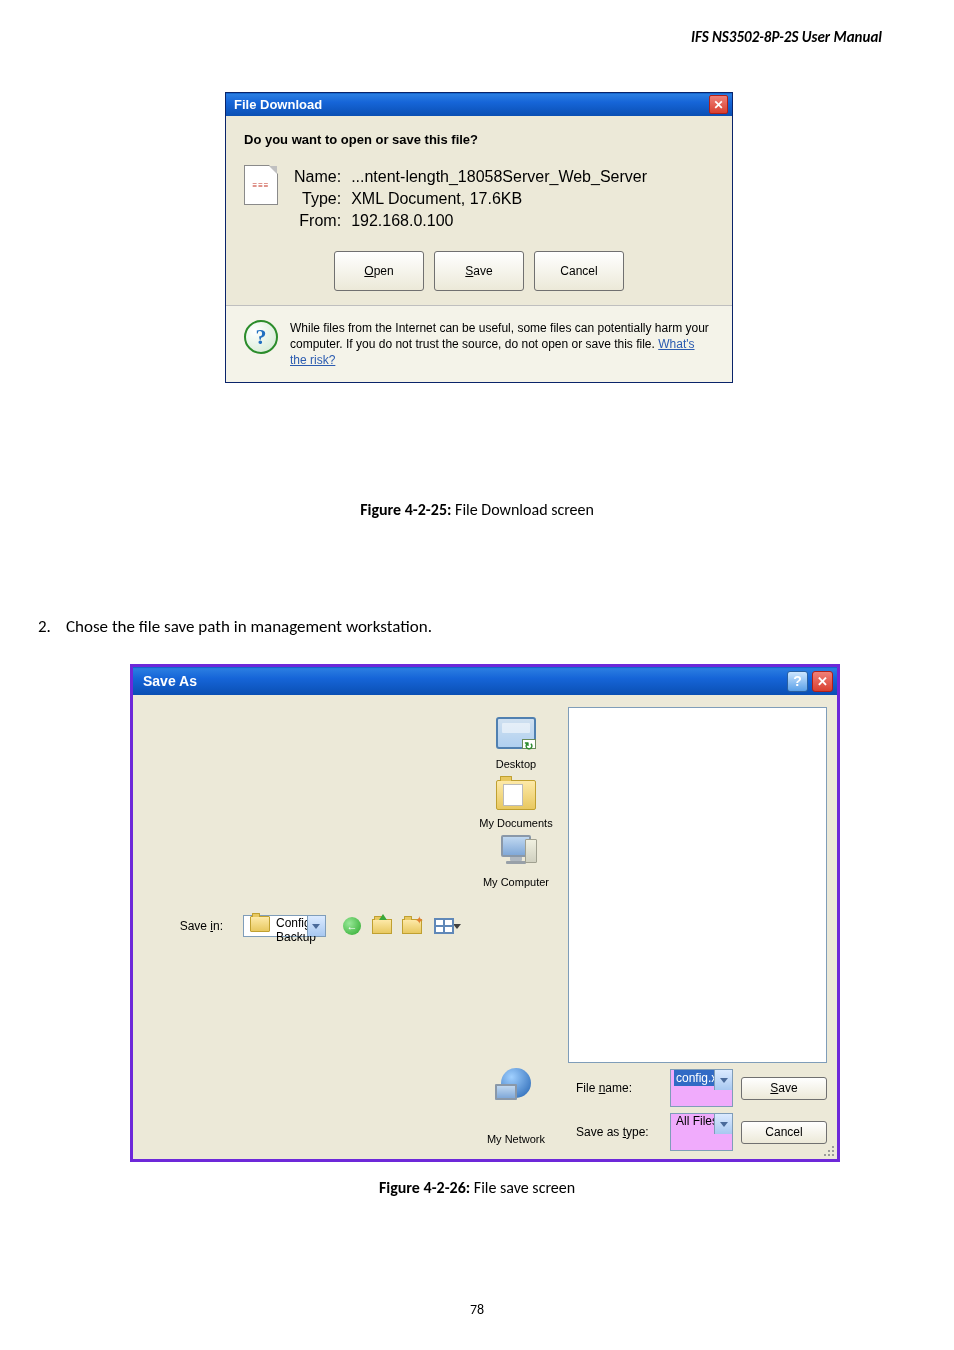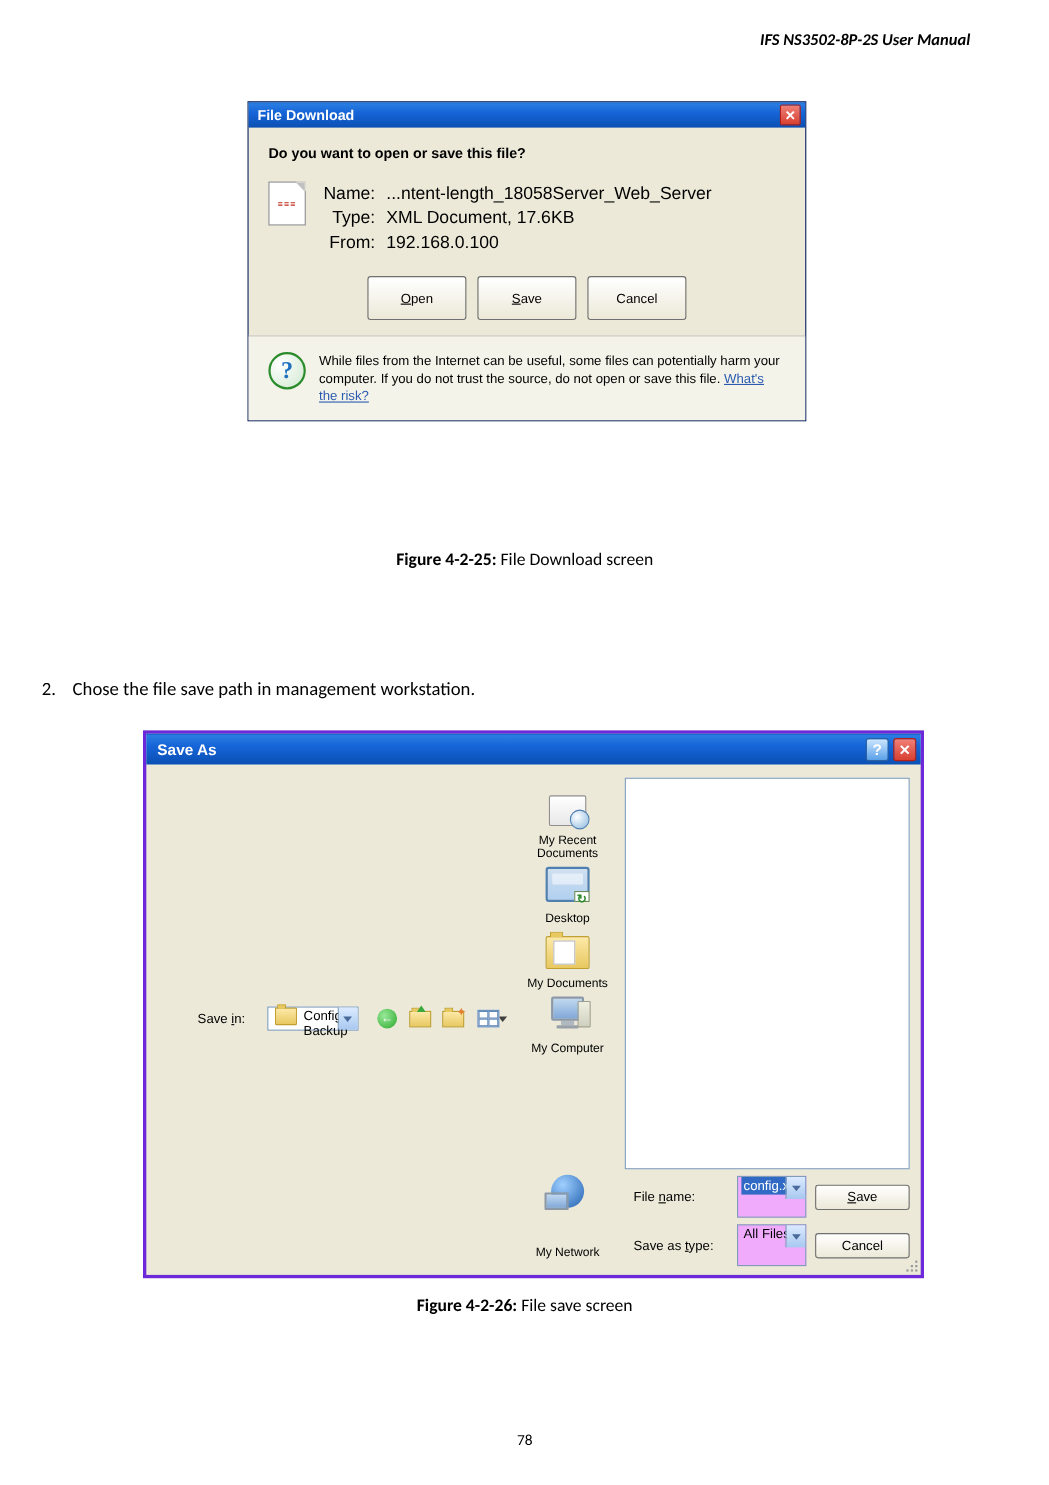--- a/index.html
+++ b/index.html
@@ -354,28 +354,20 @@
               <div class="dd-arrow" style="border-top-color:#404040;"></div>
             </div>
         </div>
       </div>
     </div>
 
     <div class="sa-main">
       <div class="sa-places">
         <div class="place-item">
           <div class="place-icon">
-            <div class="recent-base">
-                <div class="recent-clock"></div>
-              </div>
-          </div>
-          <span>My Recent Documents</span>
-        </div>
-        <div class="place-item">
-          <div class="place-icon">
             <div class="desktop-base">
                 <div class="desktop-sheet"><span class="desktop-arrow">↻</span></div>
               </div>
           </div>
           <span>Desktop</span>
         </div>
         <div class="place-item">
           <div class="place-icon">
             <div class="docs-folder">
                 <div class="docs-folder-tab"></div>

